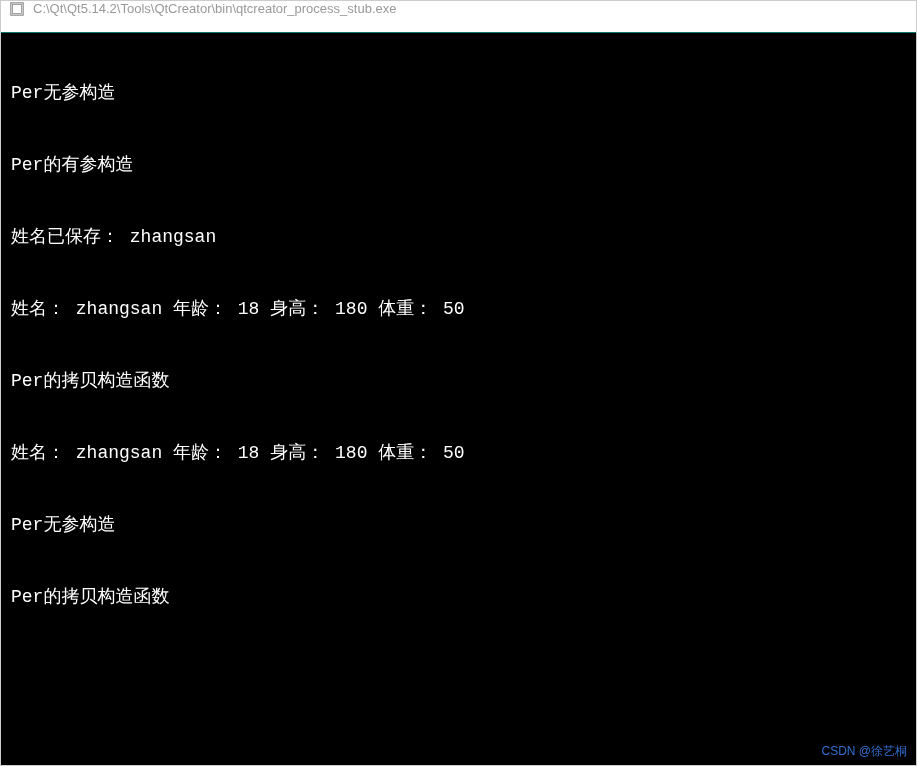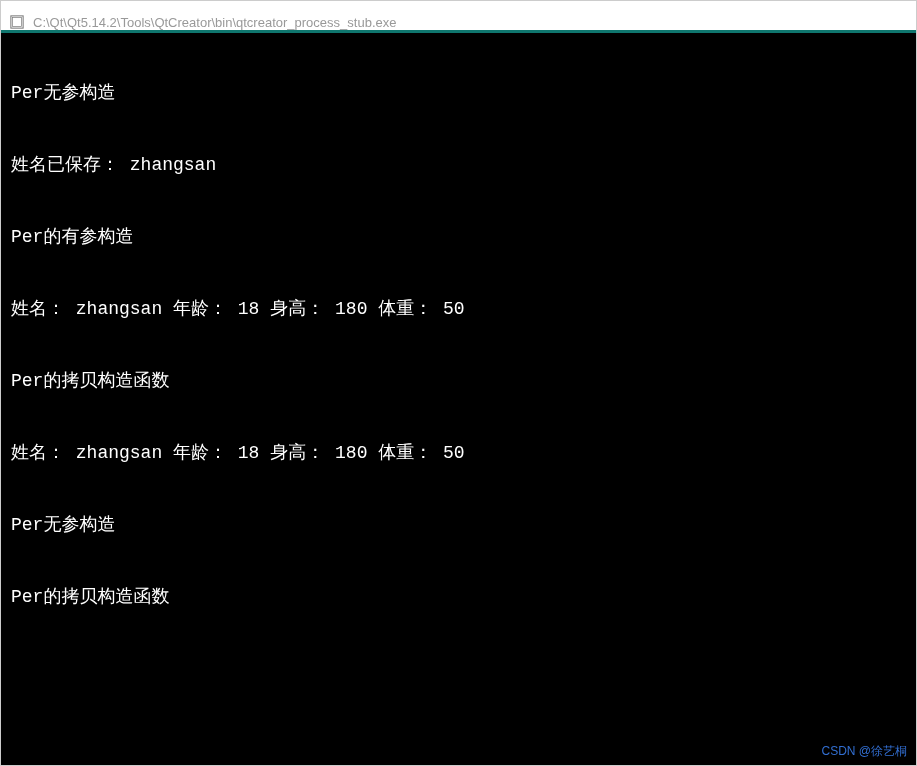--- a/index.html
+++ b/index.html
@@ -19,25 +19,25 @@
       width: 100%;
       height: 100%;
       display: flex;
       flex-direction: column;
       border: 1px solid #ccc;
     }
     .titlebar {
       height: 32px;
       background: #ffffff;
       display: flex;
-      align-items: flex-end;
+      align-items: flex-start;
       padding: 0 8px;
       color: #999;
       font-size: 13px;
-      border-bottom: 3px solid #0f766e;
+      border-bottom: 1px solid #0f766e;
     }
     .titlebar .icon-wrap {
       width: 16px;
       height: 16px;
       margin-right: 8px;
       display: flex;
       align-items: center;
       justify-content: center;
     }
     .titlebar .icon-wrap svg {
@@ -78,22 +78,22 @@
       <svg viewBox="0 0 16 16">
         <rect x="1" y="1" width="14" height="14" fill="none" stroke="#7a7a7a" stroke-width="1.2"></rect>
         <rect x="3" y="3" width="10" height="10" fill="#ffffff" stroke="#7a7a7a" stroke-width="0.8"></rect>
       </svg>
     </span>
     <span>C:\Qt\Qt5.14.2\Tools\QtCreator\bin\qtcreator_process_stub.exe</span>
   </div>
 
   <div class="console">
     <div>Per无参构造</div>
+    <div>Per的有参构造</div>
     <div>姓名已保存： zhangsan</div>
-    <div>Per的有参构造</div>
     <div>姓名： zhangsan 年龄： 18 身高： 180 体重： 50</div>
     <div>Per的拷贝构造函数</div>
     <div>姓名： zhangsan 年龄： 18 身高： 180 体重： 50</div>
     <div>Per无参构造</div>
     <div>Per的拷贝构造函数</div>
     
     
     
     
     

